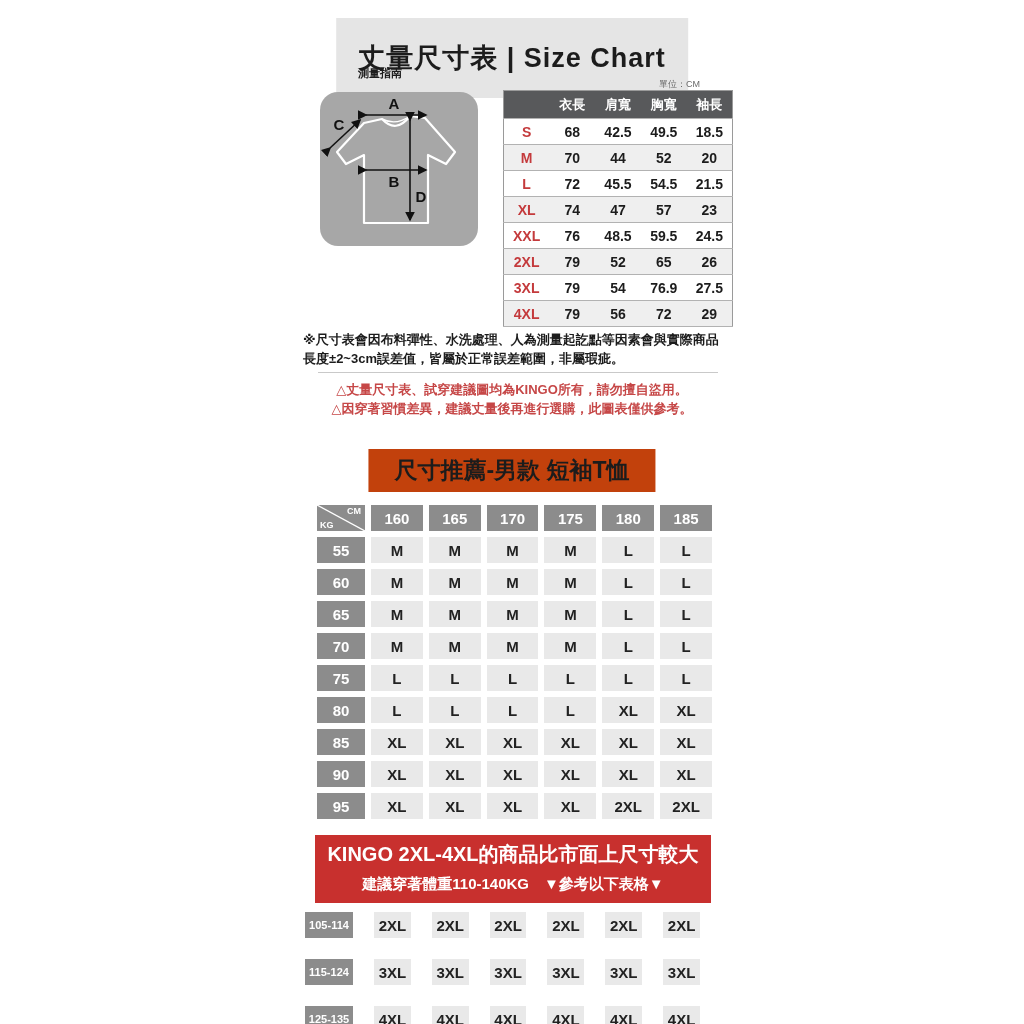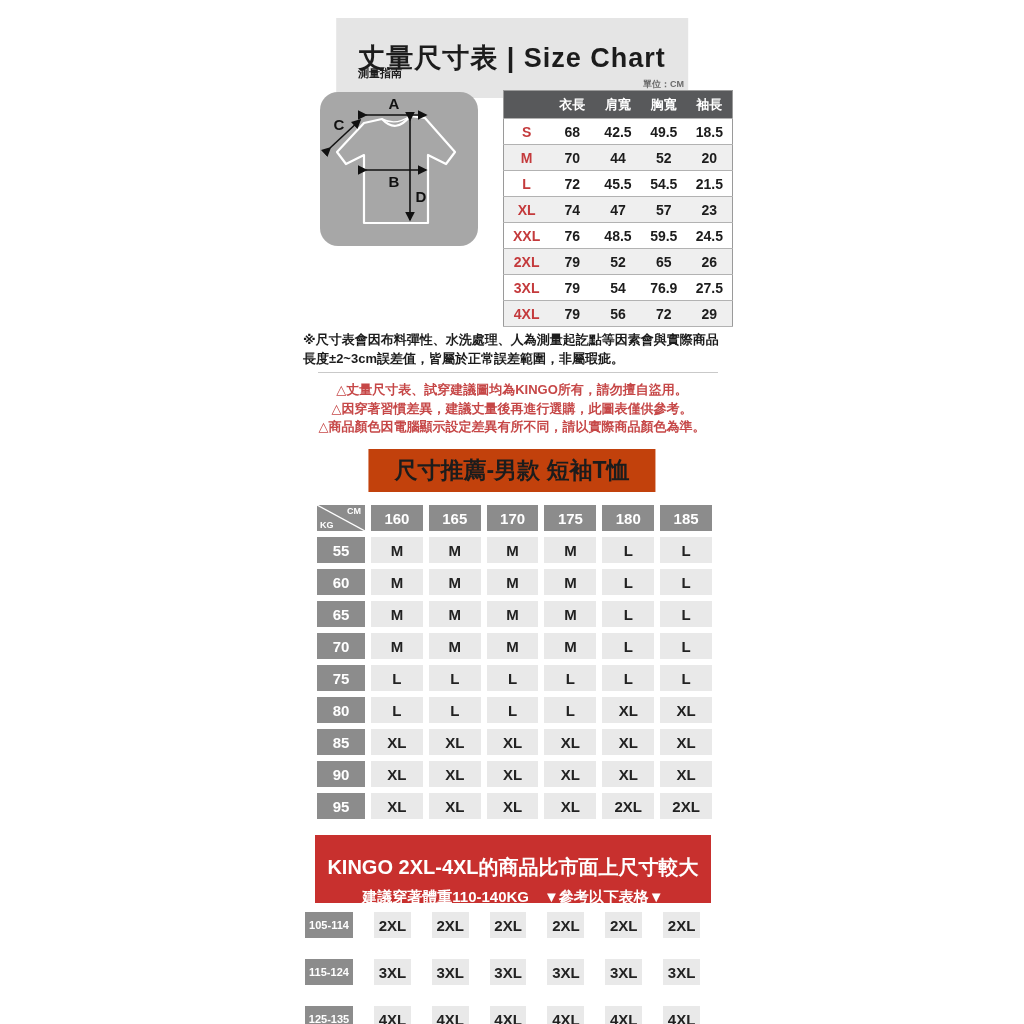--- a/index.html
+++ b/index.html
@@ -7,21 +7,21 @@
     position:relative;width:1024px;height:1024px;background:#ffffff;overflow:hidden;
     font-family:"Liberation Sans","DejaVu Sans",sans-serif;color:#1c1c1c;
   }
   
   .title-band{
     position:absolute;top:18px;left:50%;transform:translateX(-50%);
     background:#e5e5e5;padding:22px 22px;font-size:27px;font-weight:700;
     letter-spacing:1px;white-space:nowrap;
   }
   .guide-title{position:absolute;left:358px;top:66px;font-size:11px;font-weight:700;}
-  .unit-label{position:absolute;top:78px;right:340px;font-size:9px;color:#6a6a6a;font-weight:700;margin-left:36px;}
+  .unit-label{position:absolute;top:78px;right:324px;font-size:9px;color:#6a6a6a;font-weight:400;margin-left:36px;}
   .diagram{position:absolute;left:320px;top:92px;}
   
   .size-table{
     position:absolute;left:503px;top:90px;border-collapse:collapse;table-layout:fixed;
     width:230px;border:1px solid #9a9a9a;
   }
   .size-table th,.size-table td{
     text-align:center;vertical-align:middle;padding:0;border-bottom:1px solid #b2b2b2;
   }
   .size-table thead th{background:#58595b;color:#ffffff;font-size:13px;font-weight:700;height:27px;}
@@ -55,21 +55,21 @@
   .m-weight.small{font-size:11px;}
   .corner{position:relative;background:#8c8c8c;height:26px;}
   .corner svg{position:absolute;left:0;top:0;}
   .corner .cm{position:absolute;top:1px;right:4px;color:#fff;font-size:9px;font-weight:700;}
   .corner .kg{position:absolute;bottom:1px;left:3px;color:#fff;font-size:9px;font-weight:700;}
   
   .banner{
     position:absolute;left:315px;top:835px;width:396px;height:68px;background:#c8302e;
     color:#ffffff;text-align:center;
   }
-  .banner .l1{margin:0;padding-top:19px;font-size:20px;font-weight:700;}
+  .banner .l1{margin:0;padding-top:6px;font-size:20px;font-weight:700;}
   .banner .l2{margin:0;padding-top:7px;font-size:15px;font-weight:700;}
 </style>
 </head>
 <body>
 
 <div class="canvas">
 
   <div class="title-band">丈量尺寸表 | Size Chart</div>
 
   <div class="guide-title">測量指南</div>
@@ -172,21 +172,20 @@
   </table>
 
 
   <div class="tolerance">※尺寸表會因布料彈性、水洗處理、人為測量起訖點等因素會與實際商品長度±2~3cm誤差值，皆屬於正常誤差範圍，非屬瑕疵。</div>
 
   <div class="divider"></div>
 
   <div class="warnings">
     <div>△丈量尺寸表、試穿建議圖均為KINGO所有，請勿擅自盜用。</div>
     <div>△因穿著習慣差異，建議丈量後再進行選購，此圖表僅供參考。</div>
-    <div>△商品顏色因電腦顯示設定差異有所不同，請以實際商品顏色為準。</div>
   </div>
 
   <div class="title-band2">尺寸推薦-男款 短袖T恤</div>
 
   <div class="matrix" id="matrix">
     <div class="corner">
       <svg width="48" height="26">
         <line x1="0" y1="0" x2="48" y2="26" stroke="#ffffff" stroke-width="1.3"></line>
       </svg>
       <span class="cm">CM</span>

